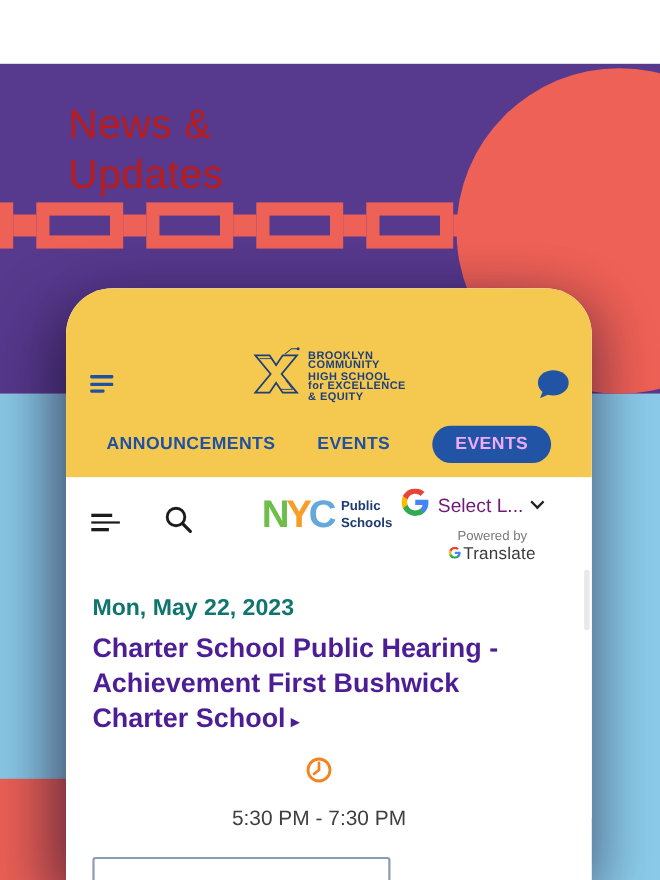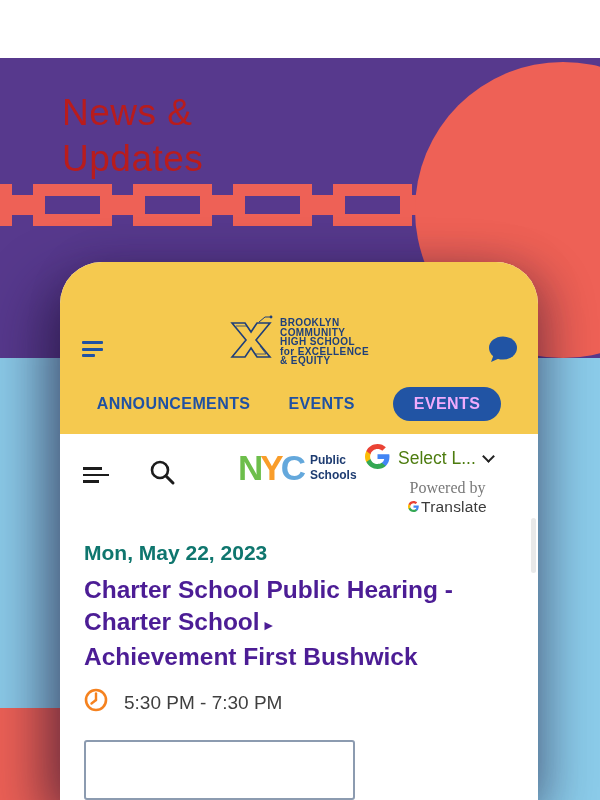--- a/index.html
+++ b/index.html
@@ -48,35 +48,35 @@
   .burger-black i { display:block; height:2.6px; background:#1c1c1c; margin-bottom:4px; }
   .burger-black i:nth-child(1){ width:19px; } .burger-black i:nth-child(2){ width:26px; }
   .burger-black i:nth-child(3){ width:16px; }
   .search { position:absolute; left:88px; top:24px; cursor:pointer; }
   .nyc-logo { position:absolute; left:178px; top:17px; display:flex; align-items:center; cursor:pointer; }
   .nyc-letters { font-size:35px; font-weight:bold; letter-spacing:-3px; line-height:34px; }
   .nyc-letters .n { color:#6DBE4B; } .nyc-letters .y { color:#F99D2A; } .nyc-letters .c { color:#64A8DC; }
   .nyc-text { margin-left:7px; color:#1E3C71; font-size:12px; font-weight:bold; line-height:15px; }
   .translate { position:absolute; right:8px; top:10px; width:165px; text-align:center; }
   .translate .sel-row { display:flex; align-items:center; gap:8px; cursor:pointer; }
-  .translate .sel-label { color:#4d7c0f; font-size:17.5px; white-space:nowrap; }
+  .translate .sel-label { color:#701a75; font-size:17.5px; white-space:nowrap; }
   .chev { width:9px; height:9px; border-right:2.6px solid #222; border-bottom:2.6px solid #222;
           transform:rotate(45deg); margin-top:-5px; flex:0 0 auto; }
-  .powered { margin-top:6px; color:#787878; font-size:16px;font-family:Liberation Serif, serif; }
+  .powered { margin-top:6px; color:#787878; font-size:12px; }
   .trans-row { display:flex; align-items:flex-end; justify-content:center; gap:2px; margin-top:1px; }
   .trans-brand { color:#3b3b3b; font-size:15.5px; font-weight:500; letter-spacing:0.2px; }
   .scrollbar { position:absolute; right:2px; top:84px; width:5px; height:55px;
                background:#e9e9e9; border-radius:3px; }
   
   .content { padding:0 42px 0 24px; }
   .event-date { margin-top:32px; color:#0f766e; font-size:21px; font-weight:bold; }
   .event-title { margin-top:9px; color:#4c1d95; font-size:24.5px; line-height:32px; font-weight:bold; cursor:pointer; }
   .event-title .arrow { font-size:15px; margin-left:5px; }
   .info-row { display:flex; align-items:center; gap:16px; margin-top:13px; color:#3f3f3f; font-size:19px; }
-  .info-row.first { margin-top:15px; }
+  .info-row.first { margin-top:15px;flex-direction:column; }
   .cal-btn { margin-top:23px; width:271px; height:60px; background:#fff;
              border:2px solid #8C9BB0; border-radius:3px; display:flex; align-items:center;
              justify-content:center; gap:12px; cursor:pointer;
              color:#1C4893; font-size:19.5px; font-weight:bold; font-family:"Liberation Sans",sans-serif; }
 </style>
 </head>
 <body>
 
 <div class="bg-purple"></div>
 <div class="bg-blue"></div>
@@ -193,22 +193,22 @@
         </div>
       </div>
     </div>
 
     <div class="scrollbar"></div>
 
     <div class="content">
       <div class="event-date">Mon, May 22, 2023</div>
       <div class="event-title">
         <div>Charter School Public Hearing -</div>
+        <div>Achievement First Bushwick</div>
         <div><span>Charter School</span><span class="arrow">▸</span></div>
-        <div>Achievement First Bushwick</div>
       </div>
 
       <div class="info-row first">
         <span>
           <svg width="24" height="24" viewBox="0 0 24 24">
             <circle cx="12" cy="12" r="10" fill="none" stroke="#F5821F" stroke-width="2.6"></circle>
             <line x1="12" y1="12" x2="12" y2="5.5" stroke="#F5821F" stroke-width="2.4" stroke-linecap="round"></line>
             <line x1="12" y1="12" x2="7.5" y2="15.5" stroke="#F5821F" stroke-width="2.4" stroke-linecap="round"></line>
           </svg>
         </span>

